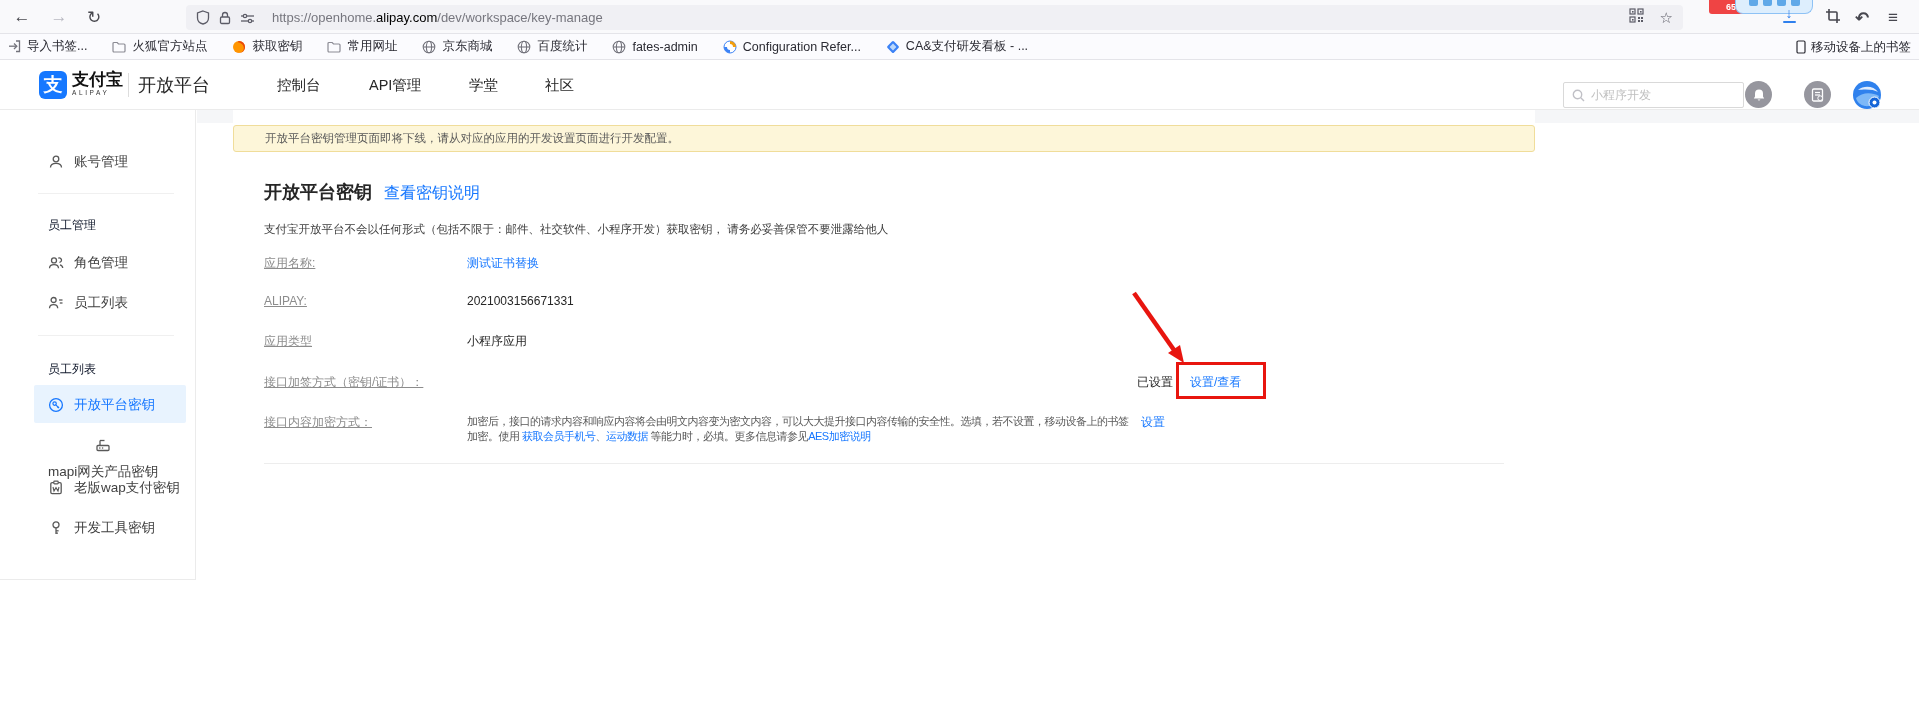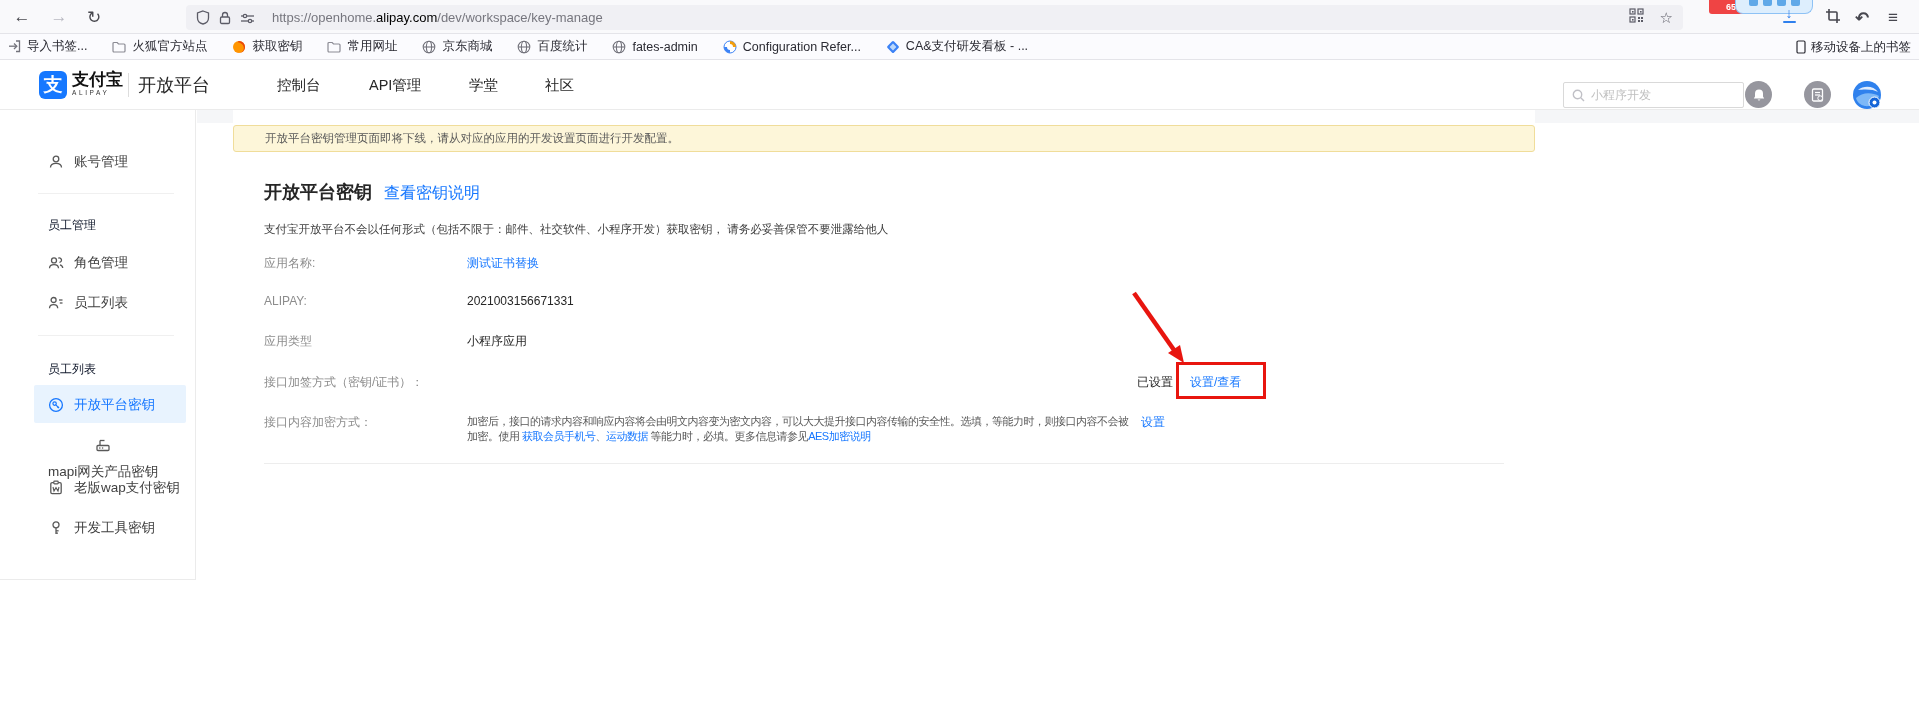--- a/index.html
+++ b/index.html
@@ -81,21 +81,21 @@
   
   .top-strip { position:absolute; left:197px; top:110px; width:1722px; height:13px; background:#f5f6f8; }
   .content { position:absolute; left:233px; top:110px; width:1302px; height:598px; background:#fff; }
   .banner { position:absolute; left:0; top:15px; width:1302px; height:27px; background:#fdf6d9;
             border:1px solid #f0dd9a; border-radius:3px; font-size:11.5px; color:#595959;
             line-height:25px; padding-left:31px; }
   .page-title-row { position:absolute; left:31px; top:70px; display:flex; align-items:baseline; }
   .page-title { font-size:18px; font-weight:bold; color:#262626; }
   .title-link { font-size:16px; color:#1677ff; margin-left:12px; cursor:pointer; }
   .notice { position:absolute; left:31px; top:112px; font-size:11.5px; color:#404040; }
-  .f-label { position:absolute; left:31px; font-size:12px; color:#8c8c8c; white-space:nowrap; }
+  .f-label { position:absolute; left:31px; font-size:12px; color:#8c8c8c; white-space:nowrap;text-decoration:underline; }
   .f-value { position:absolute; left:234px; font-size:12px; color:#262626; white-space:nowrap; }
   .f-link  { color:#1677ff; cursor:pointer; }
   .f-desc  { position:absolute; left:234px; font-size:11px; letter-spacing:-0.5px; color:#595959;
              white-space:nowrap; }
   .f-status{ position:absolute; left:904px; font-size:12px; color:#262626; }
   .f-action{ position:absolute; font-size:12px; color:#1677ff; cursor:pointer; white-space:nowrap; }
   .row-divider { position:absolute; left:31px; top:353px; width:1240px; height:1px; background:#ededed; }
   .inline-link { color:#1677ff; cursor:pointer; }
 
   
@@ -399,21 +399,21 @@
 
     <span class="f-label" style="top:223px;">应用类型</span>
     <span class="f-value" style="top:223px;">小程序应用</span>
 
     <span class="f-label" style="top:264px;">接口加签方式（密钥/证书）：</span>
     <span class="f-status" style="top:264px;">已设置</span>
     <span class="f-action" style="left:957px; top:264px;">设置/查看</span>
     <div class="red-box"></div>
 
     <span class="f-label" style="top:304px;">接口内容加密方式：</span>
-    <span class="f-desc" style="top:304px;">加密后，接口的请求内容和响应内容将会由明文内容变为密文内容，可以大大提升接口内容传输的安全性。选填，等能力时，则接口内容不会被</span>
+    <span class="f-desc" style="top:304px;">加密后，接口的请求内容和响应内容将会由明文内容变为密文内容，可以大大提升接口内容传输的安全性。选填，若不设置，移动设备上的书签</span>
     <span class="f-desc" style="top:319px;">
       <span>加密。使用 </span><span class="inline-link">获取会员手机号</span><span>、</span><span class="inline-link">运动数据</span><span> 等能力时，必填。更多信息请参见</span><span class="inline-link">AES加密说明</span>
     </span>
     <span class="f-action" style="left:908px; top:304px;">设置</span>
 
     <div class="row-divider"></div>
   </div>
 
   <svg class="anno-svg">
     <line x1="1134" y1="293" x2="1174" y2="350" stroke="#e8150f" stroke-width="4.5"></line>

